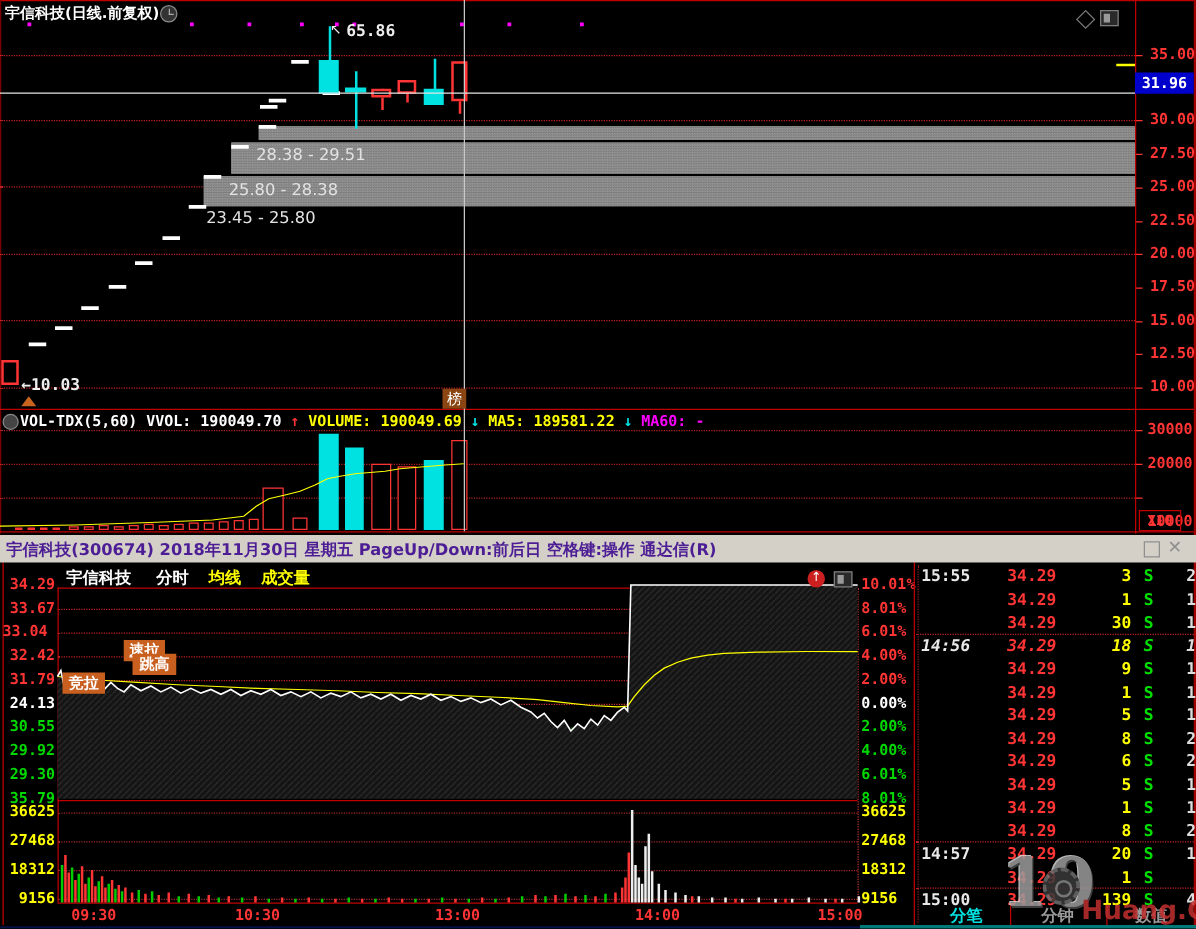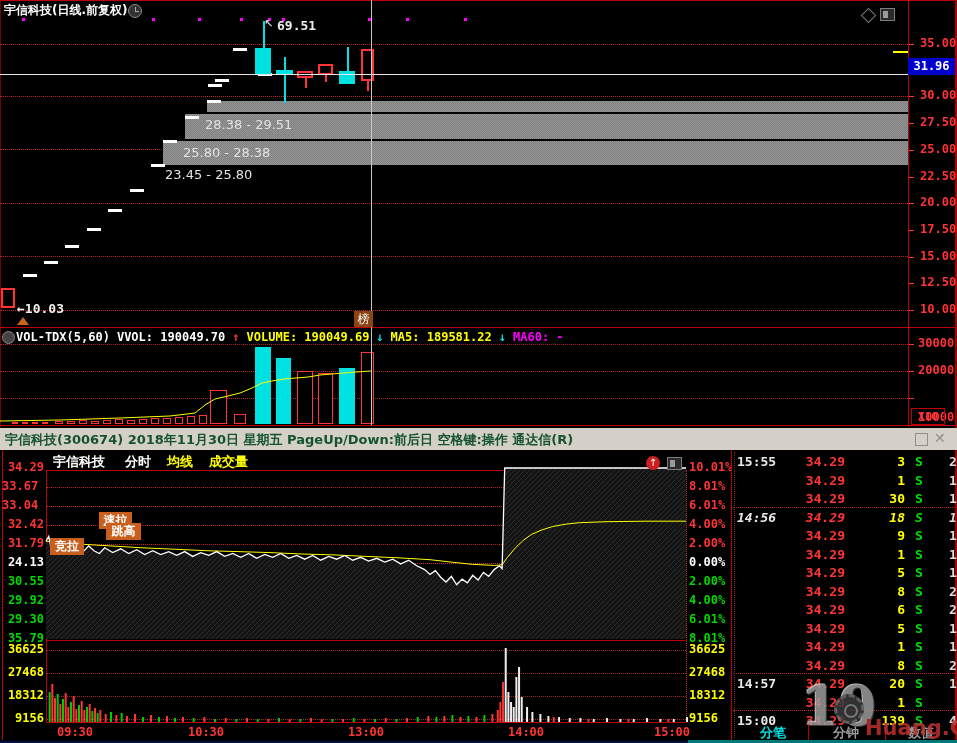--- a/index.html
+++ b/index.html
@@ -36,30 +36,30 @@
       <i></i>
     </div>
 
   <div class="abs" style="left:908px;top:0;width:1px;height:427px;background:#c00000;z-index:3;"></div>
 
   <div class="abs" style="left:0;top:74px;width:908px;height:1px;background:#e6e6e6;z-index:5;"></div>
   <div class="abs" style="left:371px;top:0;width:1px;height:425px;background:#c8c8c8;z-index:5;"></div>
   <div class="abs mono" style="left:908px;top:58px;width:47px;height:17px;background:#0000cc;color:#fff;font-size:12px;line-height:17px;text-align:center;z-index:6;">31.96</div>
 
   <div class="abs" style="left:264px;top:17px;color:#eee;font-size:11px;z-index:6;">↖</div>
-  <div class="abs mono" style="left:277px;top:18px;color:#eee;font-size:13px;z-index:6;">69.51</div>
+  <div class="abs mono" style="left:277px;top:18px;color:#eee;font-size:13px;z-index:6;">65.86</div>
   <div class="abs mono" style="left:17px;top:301px;color:#eee;font-size:13px;z-index:6;">←10.03</div>
   <div class="abs" style="left:17px;top:317px;width:0;height:0;border-left:6px solid transparent;border-right:6px solid transparent;border-bottom:8px solid #c8641e;z-index:6;"></div>
   <div class="abs" style="left:354px;top:311px;width:19px;height:16px;background:#8a4512;color:#fff;font-size:12px;line-height:16px;text-align:center;z-index:6;">榜</div>
   <div class="abs" style="left:893px;top:51px;width:15px;height:2px;background:#ffff00;z-index:3;"></div>
 
   <div class="abs mono" style="left:911px;top:408px;width:32px;height:15px;border:1px solid #c00000;color:#ff3434;font-size:11px;line-height:15px;text-align:center;z-index:4;">X10</div>
 
   <div class="abs" style="left:0;top:428px;width:957px;height:22px;background:#d4d0c8;z-index:4;">
-    <div class="abs" style="left:5px;top:3px;color:#14532d;font-size:13px;font-weight:bold;white-space:nowrap;text-align:center;">宇信科技(300674) 2018年11月30日 星期五 PageUp/Down:前后日 空格键:操作 通达信(R)</div>
+    <div class="abs" style="left:5px;top:3px;color:#4c1d95;font-size:13px;font-weight:bold;white-space:nowrap;text-align:center;">宇信科技(300674) 2018年11月30日 星期五 PageUp/Down:前后日 空格键:操作 通达信(R)</div>
     <div class="abs" style="left:915px;top:5px;width:11px;height:11px;border:1px solid #8f8f8f;"></div>
     <div class="abs" style="left:934px;top:2px;color:#8f8f8f;font-size:14px;font-weight:bold;">✕</div>
   </div>
 
   <div class="abs" style="left:2px;top:450px;width:1px;height:290px;background:#c00000;"></div>
   <div class="abs" style="left:731px;top:450px;width:1px;height:290px;background:#c00000;z-index:3;"></div>
   <div class="abs" style="left:734px;top:452px;width:0;height:286px;border-left:1px dotted #802020;z-index:3;"></div>
   <div class="abs" style="left:688px;top:740px;width:269px;height:3px;background:#007878;z-index:8;"></div>
   <div class="abs" style="left:0;top:741px;width:688px;height:2px;background:#041045;z-index:8;"></div>
 
@@ -305,21 +305,21 @@
     <div class="abs" style="left: 46px; top: 620px; width: 640px; height: 0px; border-top: 1px dotted rgb(0, 160, 0);"></div>
     <div class="abs" style="left: 46px; top: 650px; width: 640px; height: 0px; border-top: 1px dotted rgb(160, 40, 40);"></div>
     <div class="abs" style="left: 46px; top: 673px; width: 640px; height: 0px; border-top: 1px dotted rgb(160, 40, 40);"></div>
     <div class="abs" style="left: 46px; top: 696px; width: 640px; height: 0px; border-top: 1px dotted rgb(160, 40, 40);"></div>
     <div class="abs" style="left: 46px; top: 719px; width: 640px; height: 0px; border-top: 1px dotted rgb(160, 40, 40);"></div>
     <div class="abs" style="left: 53px; top: 453px; color: rgb(255, 255, 255); font-size: 13px; font-weight: bold;">宇信科技</div>
     <div class="abs" style="left: 125px; top: 453px; color: rgb(255, 255, 255); font-size: 13px; font-weight: bold;">分时</div>
     <div class="abs" style="left: 167px; top: 453px; color: rgb(255, 255, 0); font-size: 13px; font-weight: bold;">均线</div>
     <div class="abs" style="left: 209px; top: 453px; color: rgb(255, 255, 0); font-size: 13px; font-weight: bold;">成交量</div>
     <div class="abs mono" style="left: 2px; top: 460px; width: 42px; text-align: right; color: rgb(255, 52, 52); font-size: 12px;">34.29</div>
-    <div class="abs mono" style="left: 2px; top: 479px; width: 42px; color: rgb(255, 52, 52); font-size: 12px;">33.67</div>
+    <div class="abs mono" style="left: 2px; top: 479px; width: 42px; text-align: right; color: rgb(255, 52, 52); font-size: 12px;">33.67</div>
     <div class="abs mono" style="left: 2px; top: 498px; width: 42px; text-align: left; color: rgb(255, 52, 52); font-size: 12px;">33.04</div>
     <div class="abs mono" style="left: 2px; top: 517px; width: 42px; text-align: right; color: rgb(255, 52, 52); font-size: 12px;">32.42</div>
     <div class="abs mono" style="left: 2px; top: 536px; width: 42px; text-align: right; color: rgb(255, 52, 52); font-size: 12px;">31.79</div>
     <div class="abs mono" style="left: 2px; top: 555px; width: 42px; text-align: right; color: rgb(255, 255, 255); font-size: 12px;">24.13</div>
     <div class="abs mono" style="left: 2px; top: 574px; width: 42px; text-align: right; color: rgb(0, 216, 0); font-size: 12px;">30.55</div>
     <div class="abs mono" style="left: 2px; top: 593px; width: 42px; text-align: right; color: rgb(0, 216, 0); font-size: 12px;">29.92</div>
     <div class="abs mono" style="left: 2px; top: 612px; width: 42px; text-align: right; color: rgb(0, 216, 0); font-size: 12px;">29.30</div>
     <div class="abs mono" style="left: 2px; top: 631px; width: 42px; text-align: right; color: rgb(0, 216, 0); font-size: 12px;">35.79</div>
     <div class="abs mono" style="left: 2px; top: 642px; width: 42px; text-align: right; color: rgb(255, 255, 0); font-size: 12px;">36625</div>
     <div class="abs mono" style="left: 2px; top: 665px; width: 42px; text-align: right; color: rgb(255, 255, 0); font-size: 12px;">27468</div>

